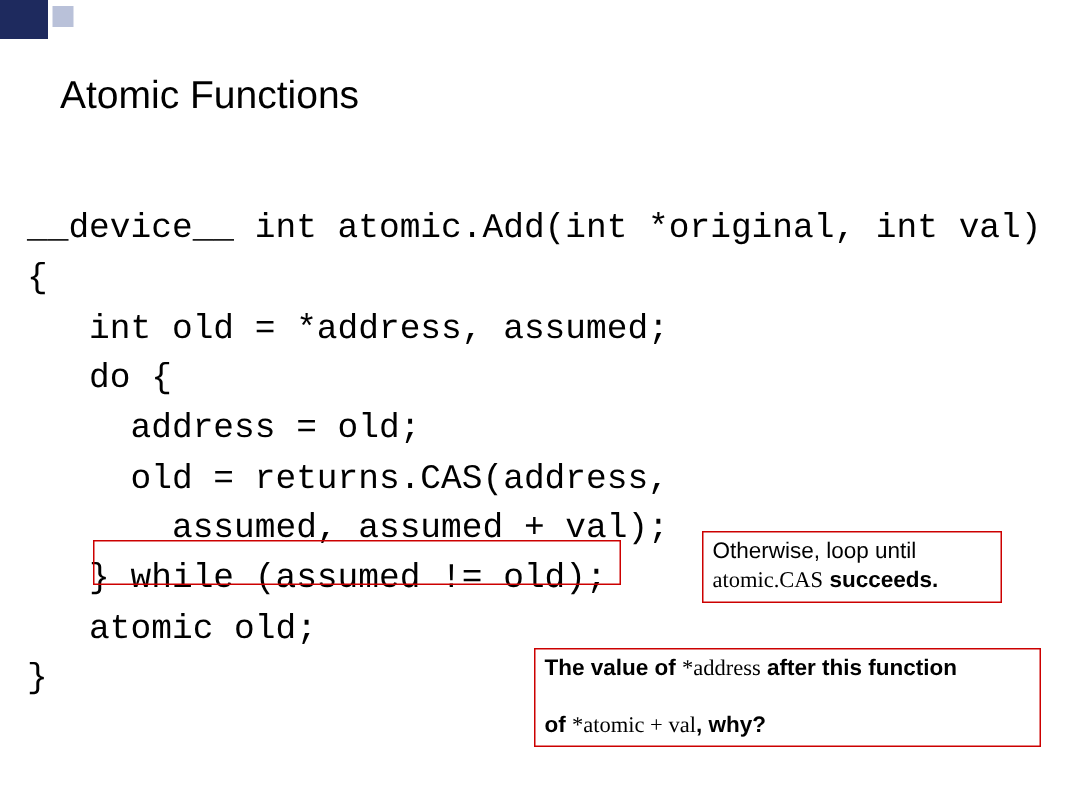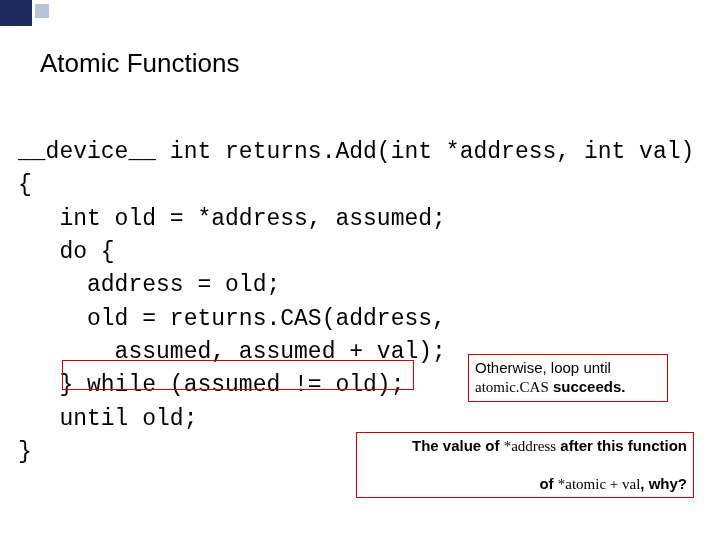--- a/index.html
+++ b/index.html
@@ -55,21 +55,20 @@
   .code-mono { font-family: Liberation Serif, serif; }
   .note1 {
     top: 354px;
     left: 468px;
     width: 200px;
   }
   .note2 {
     top: 432px;
     left: 356px;
     width: 338px;
-    text-align: right;
   }
   .code-box {
     position: absolute;
     border: 1.5px solid #c00;
     background: transparent;
   }
   .box-while {
     top: 360px;
     left: 62px;
     width: 352px;
@@ -77,29 +76,29 @@
   }
 </style>
 </head>
 <body>
 
 <div class="top-marker"></div>
 <div class="top-marker-r"></div>
 
 <div class="title">Atomic Functions</div>
 
-<div class="code"><span>__device__ int returns.Add(int *address, int val)</span>
+<div class="code"><span>__device__ int atomic.Add(int *original, int val)</span>
 <span>{</span>
 <span>   int old = *address, assumed;</span>
 <span>   do {</span>
 <span>     address = old;</span>
 <span>     old = returns.CAS(address,</span>
 <span>       assumed, assumed + val);</span>
 <span>   } while (assumed != old);</span>
-<span>   until old;</span>
+<span>   atomic old;</span>
 <span>}</span></div>
 
 <div class="code-box box-while"></div>
 
 <div class="note-box note1">
   <span>Otherwise, loop until</span><br>
   <span class="code-mono">atomic.CAS</span><b><span> succeeds.</span></b>
 </div>
 
 <div class="note-box note2">

